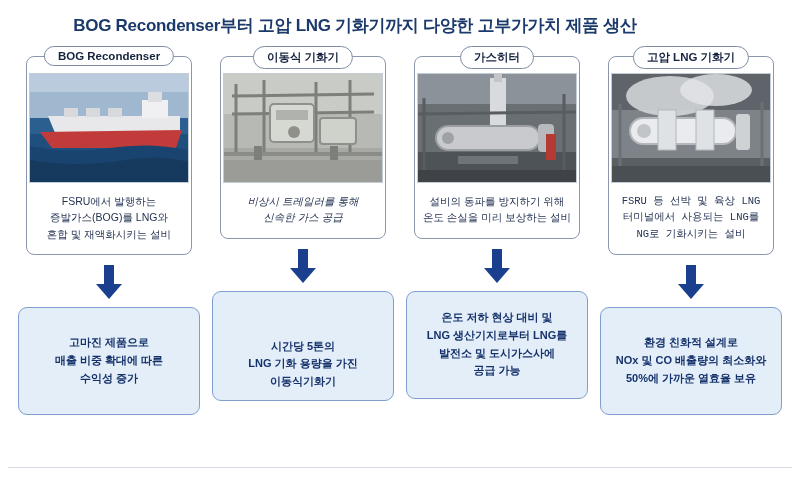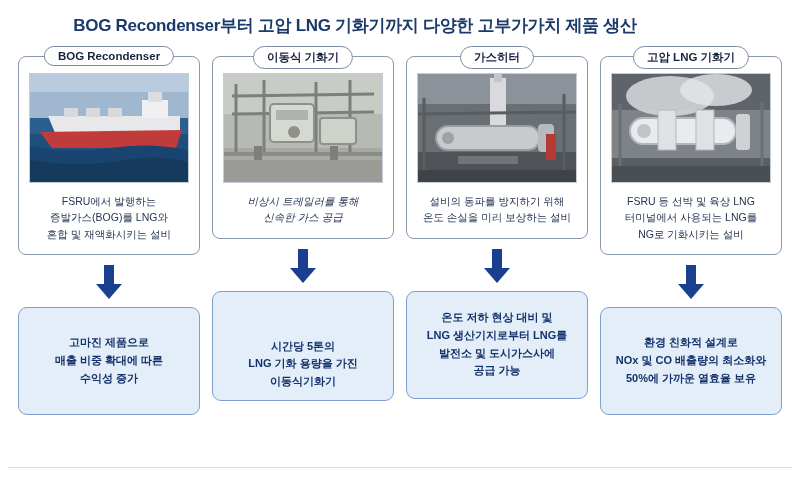--- a/index.html
+++ b/index.html
@@ -40,21 +40,21 @@
     justify-content: space-between;
     gap: 10px;
   }
   .column {
     width: 182px;
     display: flex;
     flex-direction: column;
     align-items: center;
   }
   .panel {
-    width: 182px;
+    width: 166px;
     border: 1px solid #8a97ad;
     border-radius: 8px;
     background: #ffffff;
     box-sizing: border-box;
     position: relative;
     padding-top: 16px;
     padding-bottom: 10px;
     display: flex;
     flex-direction: column;
     align-items: center;
@@ -288,21 +288,21 @@
             <rect x="84" y="36" width="18" height="40" fill="#dfe2e5" stroke="#b4b7ba" stroke-width="1"></rect>
             <rect x="124" y="40" width="14" height="36" rx="3" fill="#cfd2d5"></rect>
             <circle cx="32" cy="57" r="7" fill="#c2c5c8"></circle>
             <g stroke="#6b7075" stroke-width="3" fill="none">
               <path d="M8 30 L8 92"></path>
                 <path d="M150 28 L150 92"></path>
             </g>
             <rect x="0" y="92" width="158" height="16" fill="#4a4f53"></rect>
           </svg>
         </div>
-        <div class="caption" style="white-space: pre-line;">FSRU 등 선박 및 육상 LNG
+        <div class="caption" style="white-space: pre-line; font-family: Liberation Mono, monospace;">FSRU 등 선박 및 육상 LNG
 터미널에서 사용되는 LNG를
 NG로 기화시키는 설비</div>
       </div>
       <div class="arrow">
         <div class="stem"></div>
           <div class="head"></div>
       </div>
       <div class="result">
         <div class="result-text" style="white-space: pre-line;">환경 친화적 설계로
 NOx 및 CO 배출량의 최소화와

